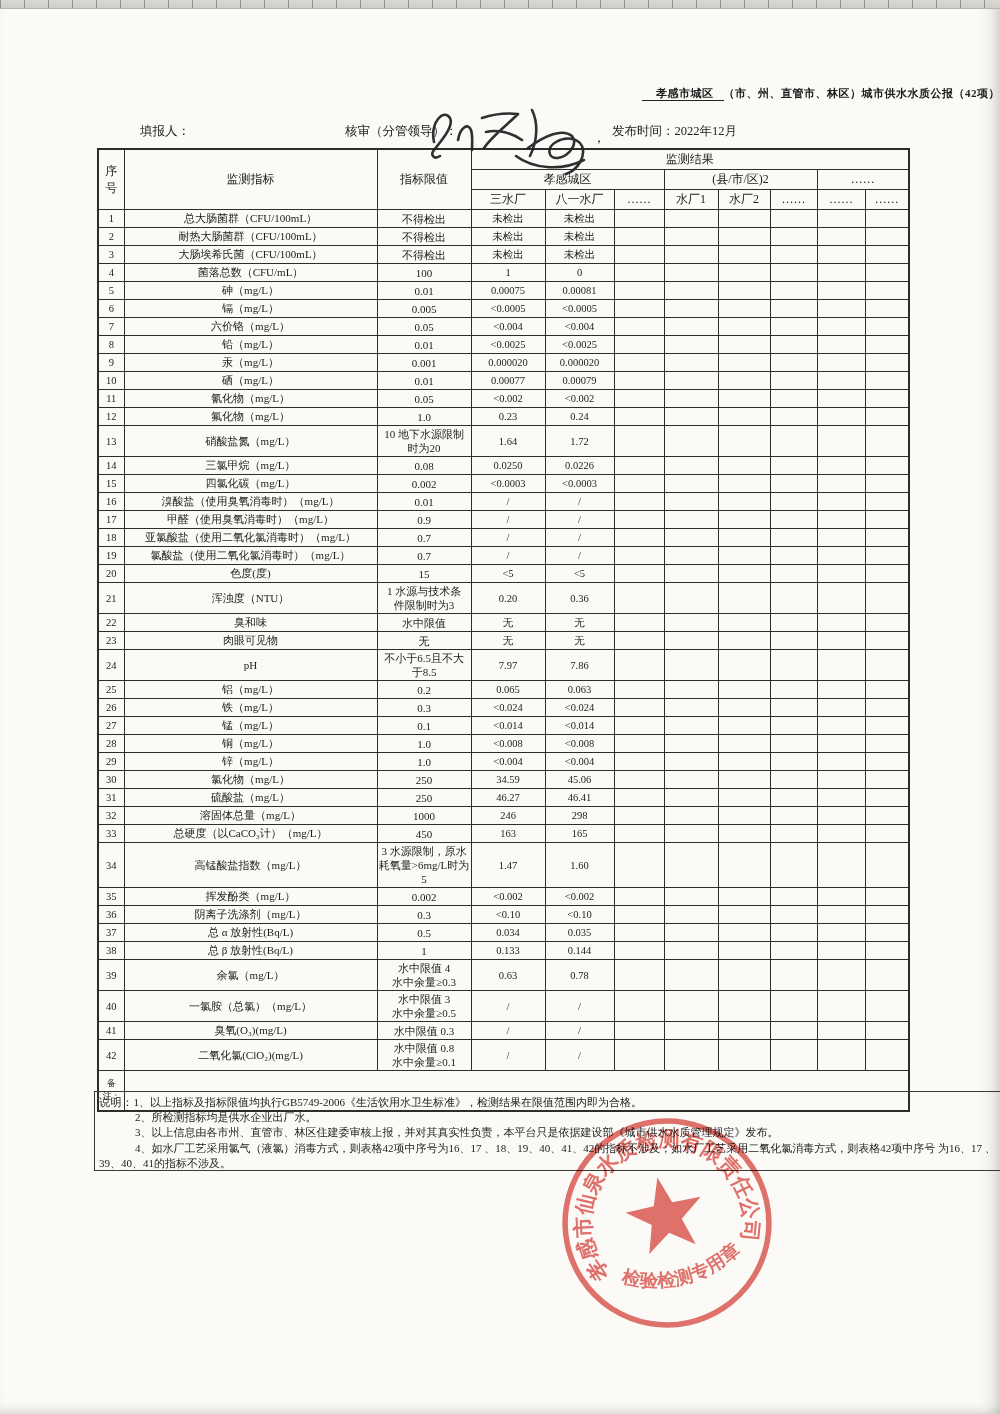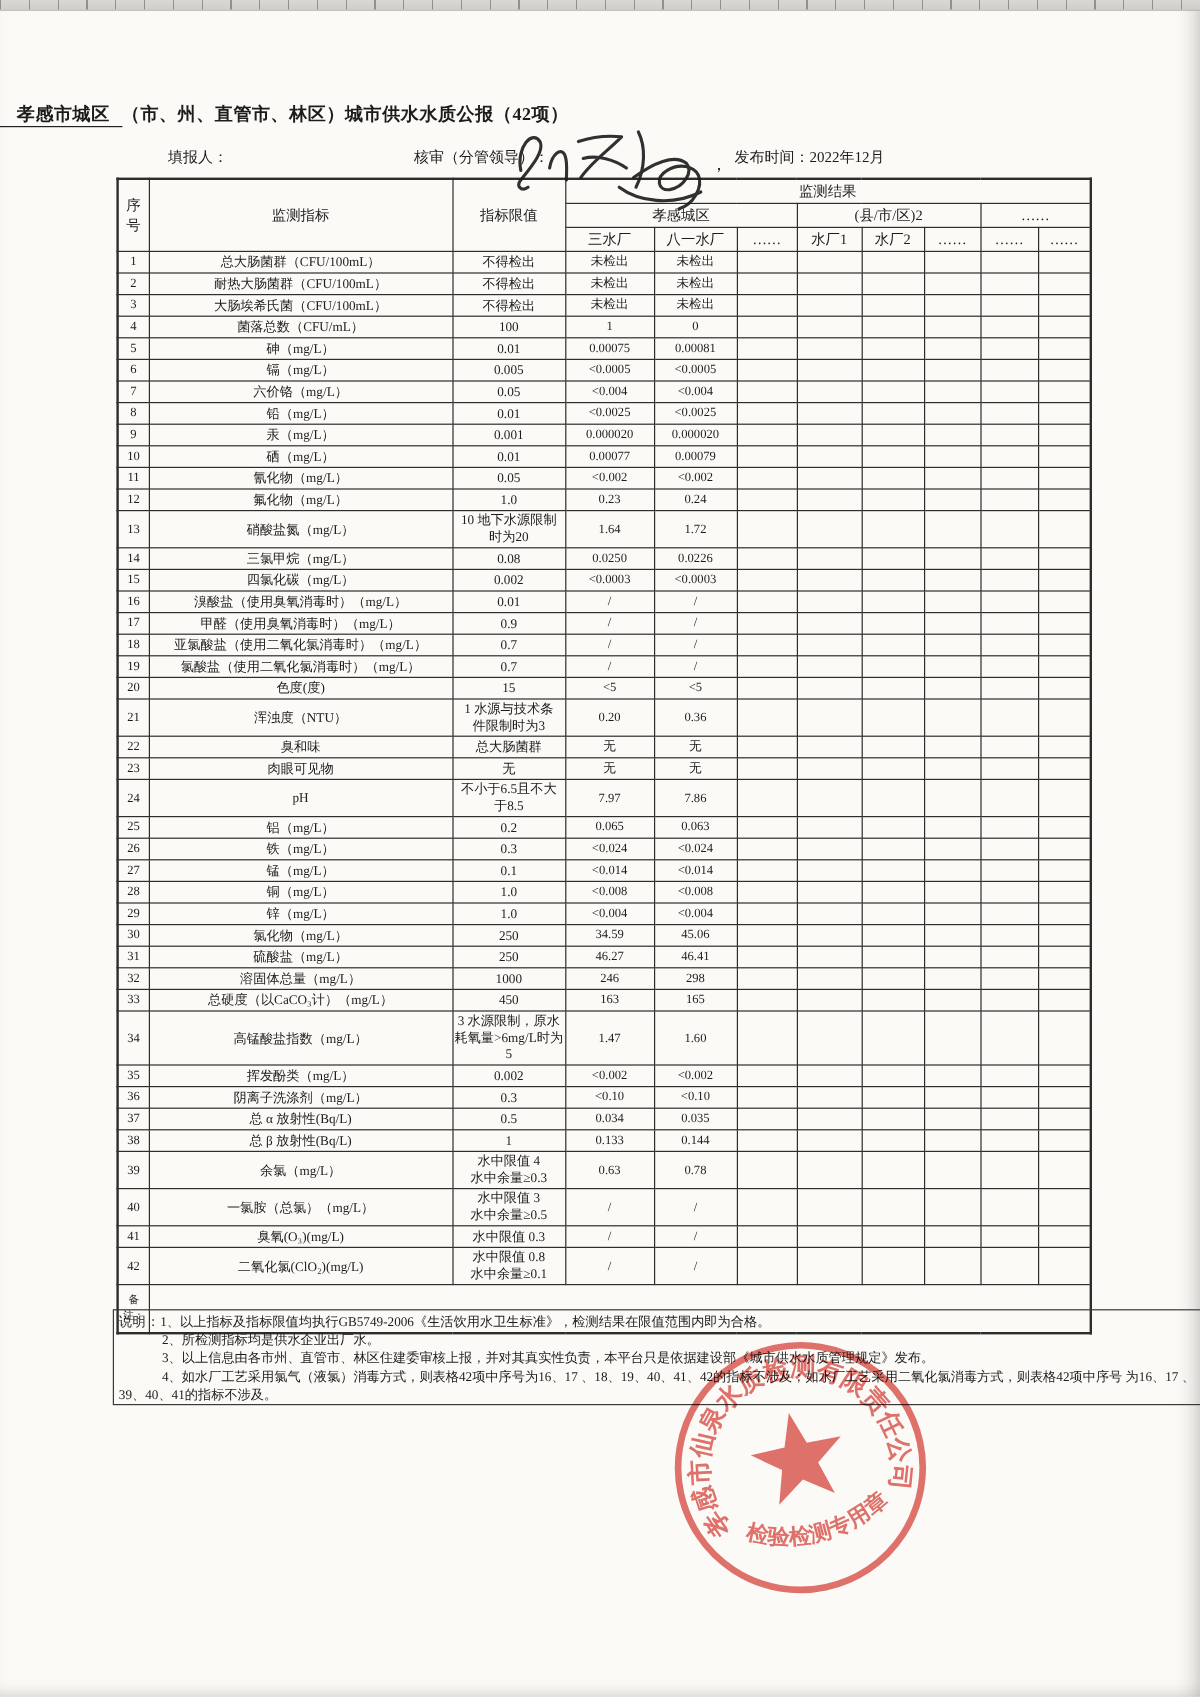--- a/index.html
+++ b/index.html
@@ -19,21 +19,21 @@
   }
   .scanner-strip {
     position:absolute; top:0; left:0; right:0; height:9px;
     background:
       repeating-linear-gradient(90deg, rgba(90,90,85,.55) 0 1px, transparent 1px 24px),
       linear-gradient(#d9d8d3,#cfcec9);
     border-bottom:1px solid #b5b4af;
   }
   .title {
     position:absolute; top:86px; left:0; width:100%;
-    text-align:left; font-size:15px; font-weight:bold; letter-spacing:.5px;
+    text-align:right; font-size:11px; font-weight:bold; letter-spacing:.5px;
   }
   .title .u { border-bottom:1.5px solid #222; padding:0 10px 1px 14px; }
   .meta-row { position:absolute; top:123px; left:0; width:100%; font-size:12.5px; }
   .meta-filler { position:absolute; left:140px;text-align:right; }
   .meta-reviewer { position:absolute; left:345px; }
   .meta-comma { position:absolute; left:592px; top:6px; font-size:14px; }
   .meta-publish { position:absolute; left:612px; }
   .signature { position:absolute; left:420px; top:98px; z-index:3; }
 
   table.report {
@@ -430,21 +430,21 @@
           <td class="c-val"></td>
           <td class="c-val"></td>
           <td class="c-val"></td>
           <td class="c-val"></td>
           <td class="c-val"></td>
         </tr>
 
         <tr class="data-row">
           <td class="c-no">22</td>
           <td class="c-ind">臭和味</td>
-          <td class="c-lim">总大肠菌群</td>
+          <td class="c-lim">水中限值</td>
           <td class="c-val">无</td>
           <td class="c-val">无</td>
           <td class="c-val"></td>
           <td class="c-val"></td>
           <td class="c-val"></td>
           <td class="c-val"></td>
           <td class="c-val"></td>
           <td class="c-val"></td>
         </tr>
 

